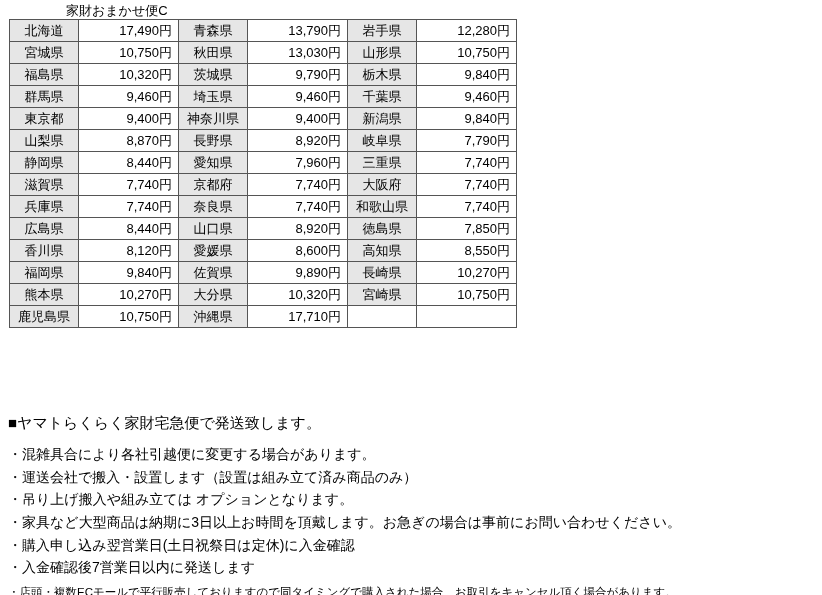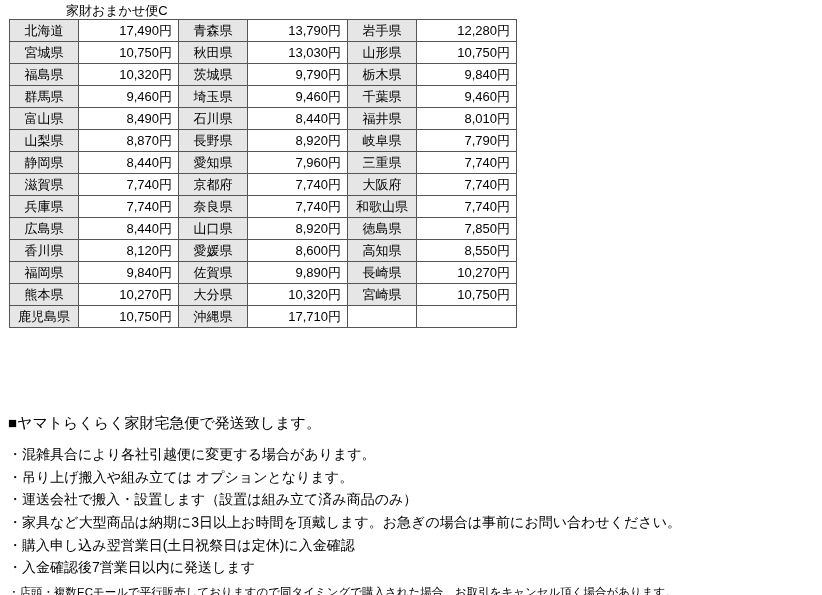--- a/index.html
+++ b/index.html
@@ -110,26 +110,26 @@
       </tr>
       <tr>
         <td class="pref">群馬県</td>
         <td class="price">9,460円</td>
         <td class="pref">埼玉県</td>
         <td class="price">9,460円</td>
         <td class="pref">千葉県</td>
         <td class="price">9,460円</td>
       </tr>
       <tr>
-        <td class="pref">富山県</td>
-        <td class="price">8,490円</td>
-        <td class="pref">石川県</td>
-        <td class="price">8,440円</td>
-        <td class="pref">福井県</td>
-        <td class="price">8,010円</td>
+        <td class="pref">東京都</td>
+        <td class="price">9,400円</td>
+        <td class="pref">神奈川県</td>
+        <td class="price">9,400円</td>
+        <td class="pref">新潟県</td>
+        <td class="price">9,840円</td>
       </tr>
       <tr>
         <td class="pref">山梨県</td>
         <td class="price">8,870円</td>
         <td class="pref">長野県</td>
         <td class="price">8,920円</td>
         <td class="pref">岐阜県</td>
         <td class="price">7,790円</td>
       </tr>
       <tr>
@@ -196,20 +196,20 @@
         <td class="empty"></td>
         <td class="empty"></td>
       </tr>
     </tbody>
 </table>
 
 <div id="notes">
   <div class="note-head">■ヤマトらくらく家財宅急便で発送致します。</div>
   <div>
       <div class="note-line">・混雑具合により各社引越便に変更する場合があります。</div>
+      <div class="note-line">・運送会社で搬入・設置します（設置は組み立て済み商品のみ）</div>
       <div class="note-line">・吊り上げ搬入や組み立ては オプションとなります。</div>
-      <div class="note-line">・運送会社で搬入・設置します（設置は組み立て済み商品のみ）</div>
       <div class="note-line">・家具など大型商品は納期に3日以上お時間を頂戴します。お急ぎの場合は事前にお問い合わせください。</div>
       <div class="note-line">・購入申し込み翌営業日(土日祝祭日は定休)に入金確認</div>
       <div class="note-line">・入金確認後7営業日以内に発送します</div>
     </div>
   <div class="note-small">・店頭・複数ECモールで平行販売しておりますので同タイミングで購入された場合、お取引をキャンセル頂く場合があります。</div>
 </div>
 
 </body></html>

